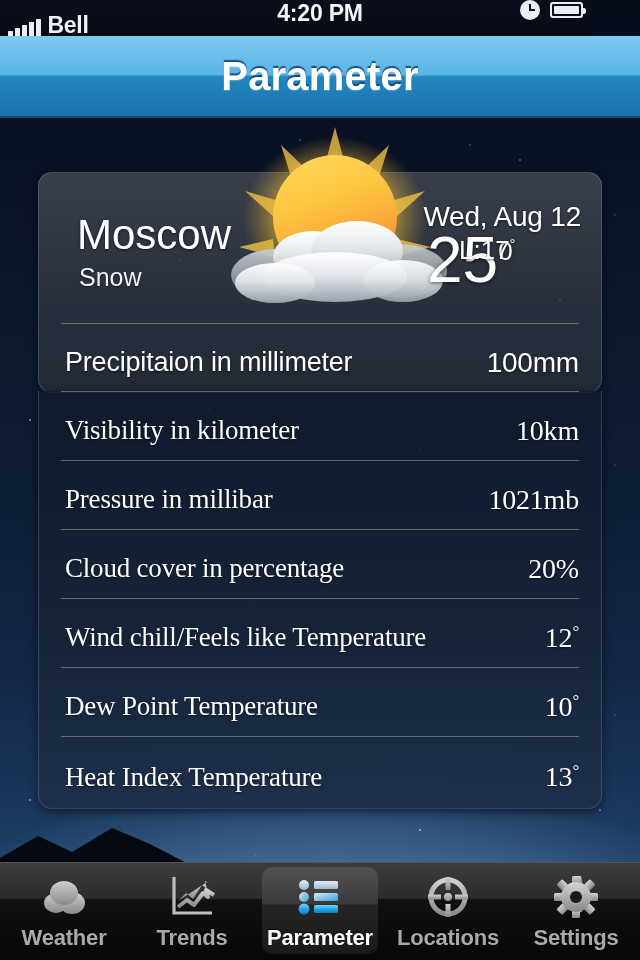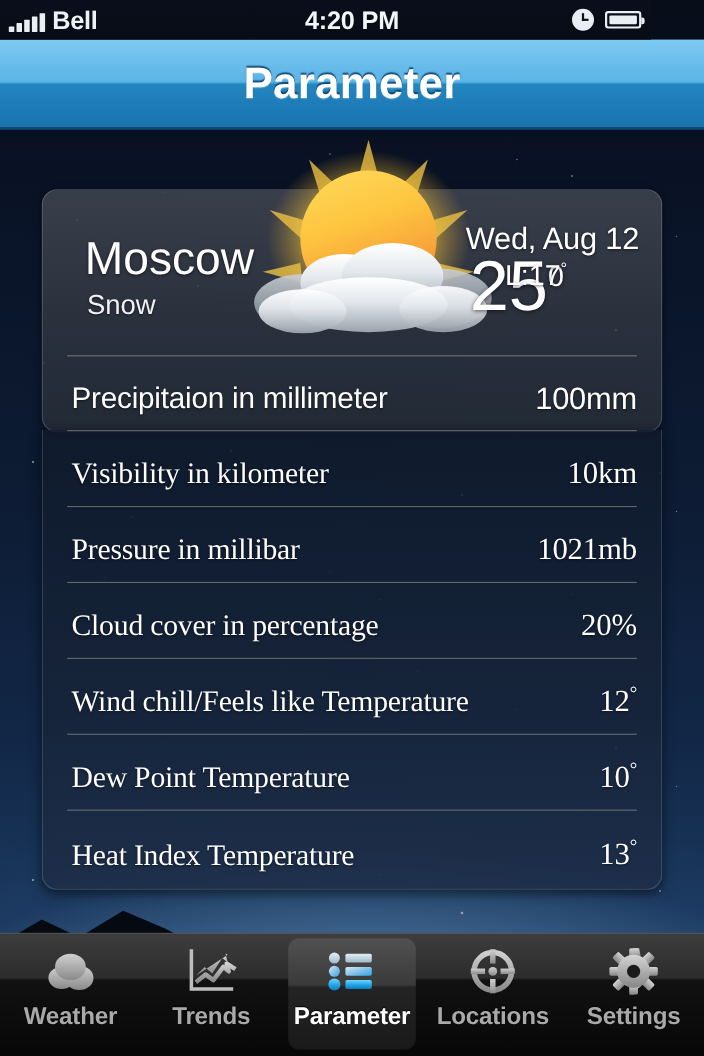--- a/index.html
+++ b/index.html
@@ -51,21 +51,21 @@
     background-repeat:repeat;
     background-size:640px 250px;
     opacity:.8;
   }
   .mountains { position:absolute; left:0; bottom:0; width:640px; height:220px; }
 
   
   .statusbar {
     position:absolute; top:0; left:0; width:592px; height:36px;
     background:linear-gradient(180deg,#0a0f1c 0%, #070b14 100%);
-    display:flex; align-items:center; z-index:20;
+    display:flex; z-index:20;
   }
   .sb-left { display:flex; align-items:flex-end; gap:7px; padding-left:8px; }
   .sig { display:flex; align-items:flex-end; gap:2.5px; height:18px; }
   .sig i { display:block; width:4.5px; background:#e9eef5; border-radius:.5px; }
   .sig i:nth-child(1){height:5px;} .sig i:nth-child(2){height:8px;}
   .sig i:nth-child(3){height:11px;} .sig i:nth-child(4){height:14px;}
   .sig i:nth-child(5){height:17px;}
   .carrier { color:#eef2f7; font-size:23px; font-weight:bold; letter-spacing:-.3px; line-height:22px; }
   .sb-time {
     position:absolute; left:0; width:640px; text-align:center;
@@ -158,21 +158,21 @@
   }
   .row .value {
     color:#ffffff; font-size:28px; letter-spacing:-.2px; white-space:nowrap;
     text-shadow:0 1px 2px rgba(0,0,0,.55);
   }
   .row .value sup { font-size:17px; vertical-align:super; line-height:0; }
   .panel-bottom .row:last-child { height:72px;align-items:center; }
 
   
   .tabbar {
-    position:absolute; left:0; bottom:0; width:640px; height:112px; z-index:20;
+    position:absolute; left:0; bottom:0; width:640px; height:98px; z-index:20;
     background:linear-gradient(180deg,#3d3d3d 0%, #2c2c2c 36%, #111111 38%, #070707 100%);
     border-top:1px solid #555;
     display:flex;
   }
   .tab {
     flex:1; position:relative; display:flex; flex-direction:column;
     align-items:center; justify-content:flex-start; padding-top:10px;
   }
   .tab .tab-bg {
     position:absolute; left:6px; right:6px; top:4px; bottom:6px;

